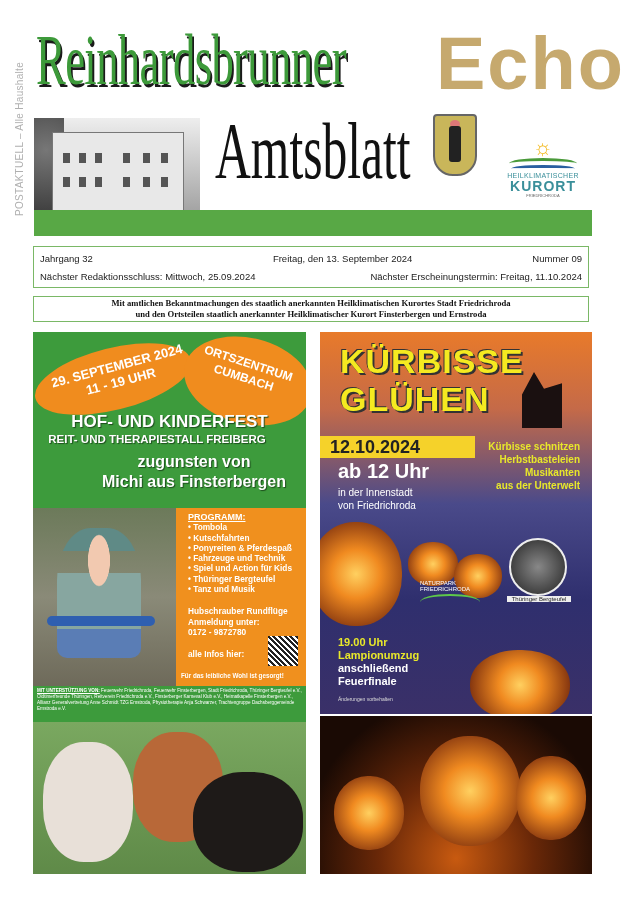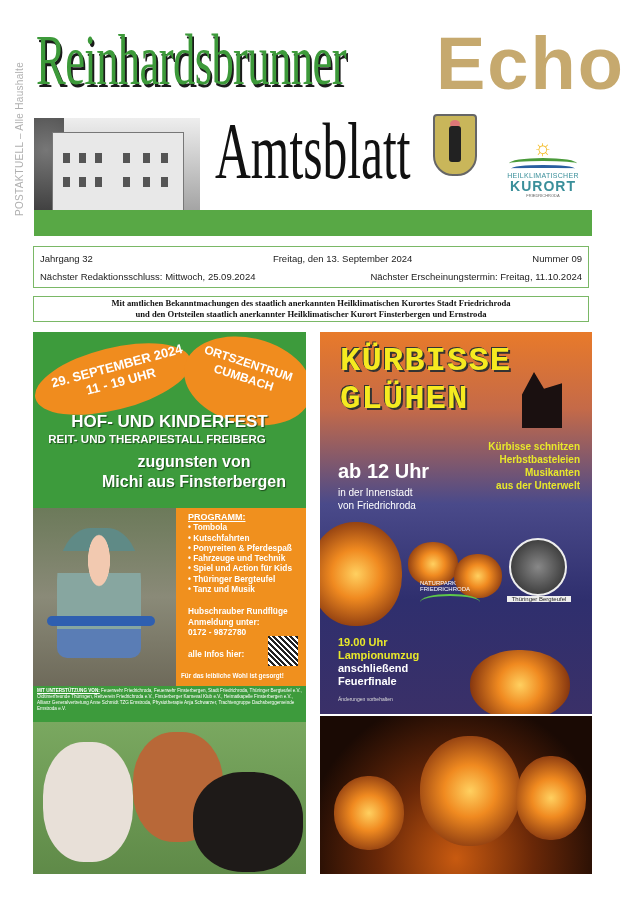--- a/index.html
+++ b/index.html
@@ -44,21 +44,21 @@
   .prog li:before{content:"• ";}
   .prog .heli{margin-top:12px;}
   .prog .qr{position:absolute;right:8px;top:128px;width:30px;height:30px;background:repeating-linear-gradient(45deg,#222 0 2px,#fff 2px 4px);}
   .prog .wohl{position:absolute;left:5px;bottom:5px;font-size:6.3px;}
   .support{position:absolute;left:0;top:354px;width:273px;height:34px;background:#3d9b3c;color:#fff;font-size:4.6px;line-height:6px;padding:2px 4px;box-sizing:border-box;}
   .support b{text-decoration:underline;}
   .horses{position:absolute;left:0;top:390px;width:273px;height:152px;background:linear-gradient(180deg,#7aa860 0%,#5f8a48 100%);overflow:hidden;}
   .horse{position:absolute;border-radius:45%;}
   
   .adR{position:absolute;left:320px;top:332px;width:272px;height:382px;background:linear-gradient(180deg,#e87a2a 0%,#c56a48 20%,#4a4a8a 45%,#2f2f6e 70%,#3a3068 100%);overflow:hidden;}
-  .kt{position:absolute;left:20px;top:10px;color:#f5ea20;font-weight:bold;font-size:34px;line-height:38px;letter-spacing:1px;text-shadow:2px 2px 0 #333,-1px -1px 0 #333;font-family:Liberation Mono, monospace;}
+  .kt{position:absolute;left:20px;top:10px;color:#f5ea20;font-weight:bold;font-size:34px;line-height:38px;letter-spacing:1px;text-shadow:2px 2px 0 #333,-1px -1px 0 #333;font-family:Liberation Sans, sans-serif;}
   .dateband{position:absolute;left:0;top:104px;width:155px;height:22px;background:#f5d22a;color:#222;font-weight:bold;font-size:18px;line-height:22px;padding-left:10px;box-sizing:border-box;}
   .ab{position:absolute;left:18px;top:128px;color:#fff;font-weight:bold;font-size:20px;}
   .inn{position:absolute;left:18px;top:154px;color:#fff;font-size:10px;line-height:13px;}
   .acts{position:absolute;right:12px;top:108px;color:#e8e82a;font-weight:bold;font-size:10px;line-height:13px;text-align:right;}
   .berg{position:absolute;right:12px;top:164px;color:#fff;font-size:7px;line-height:9px;text-align:right;}
   .berg b{font-size:7.5px;letter-spacing:.3px;}
   .house{position:absolute;right:30px;top:40px;width:40px;height:56px;background:#1a1010;clip-path:polygon(0 40%,30% 0,55% 30%,100% 20%,100% 100%,0 100%);}
   .pump{position:absolute;border-radius:48%;background:radial-gradient(circle at 50% 50%,#ffd060 0%,#f08a20 35%,#8a3a10 80%,#3a1a0a 100%);}
   .ev{position:absolute;left:18px;top:304px;color:#e8e82a;font-weight:bold;font-size:11px;line-height:13px;}
   .ev .w{color:#fff;}
@@ -177,20 +177,21 @@
     <div class="horse" style="left:160px;top:50px;width:110px;height:100px;background:#1e1a18;"></div>
   </div>
 </div>
 
 <div class="adR">
   <div class="house"></div>
   <div class="kt">
     <div>KÜRBISSE</div>
     <div>GLÜHEN</div>
   </div>
+  <div class="dateband">12.10.2024</div>
   <div class="ab">ab 12 Uhr</div>
   <div class="inn">
     <div>in der Innenstadt</div>
     <div>von Friedrichroda</div>
   </div>
   <div class="acts">
     <div>Kürbisse schnitzen</div>
     <div>Herbstbasteleien</div>
     <div>Musikanten</div>
     <div>aus der Unterwelt</div>

